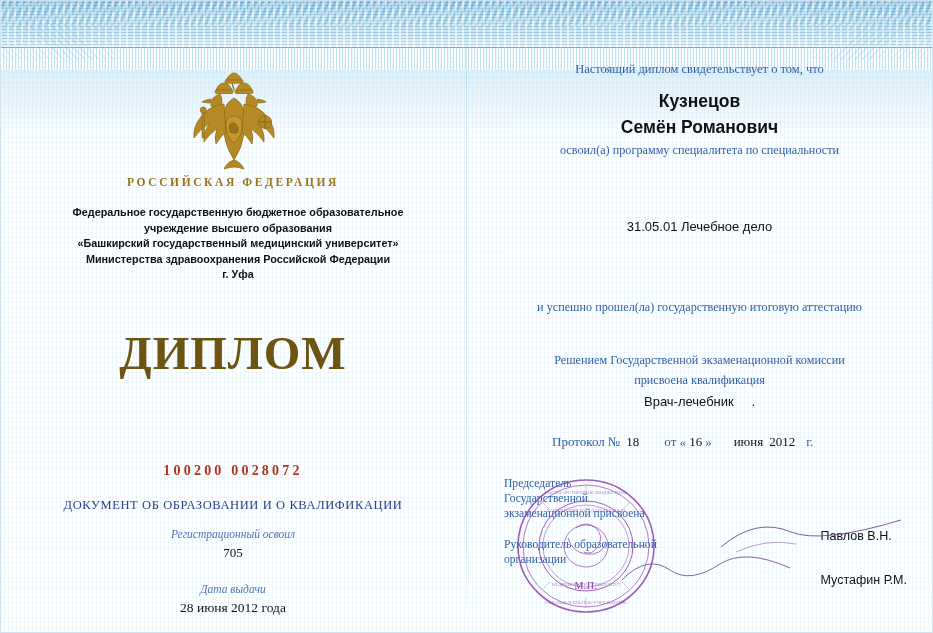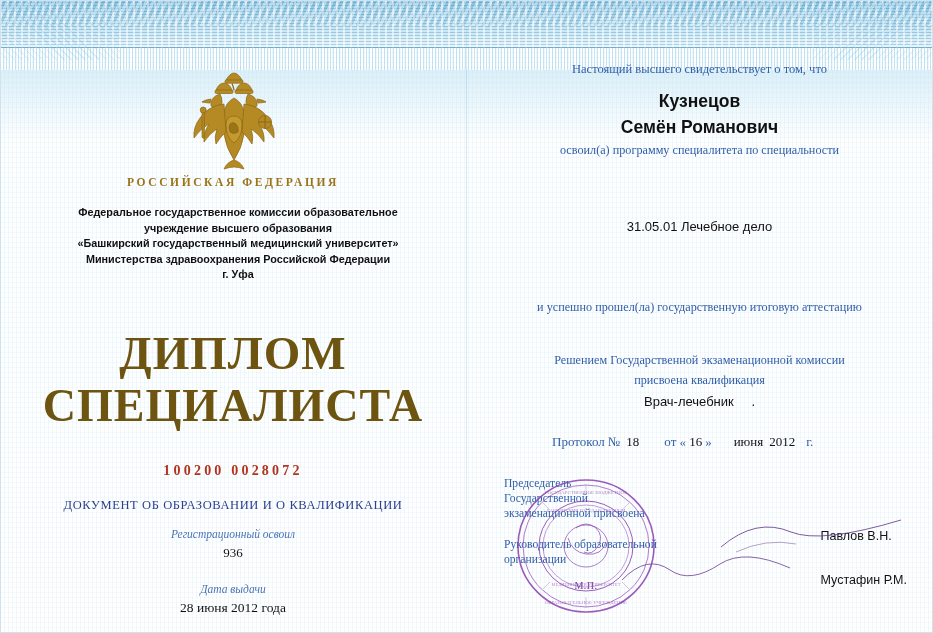--- a/index.html
+++ b/index.html
@@ -425,45 +425,44 @@
           <path d="M44 52 q3 -3 6 0 q3 3 2 8 q-4 3 -8 0 q-2 -5 0 -8 z" fill="#9a7418"></path>
 
           <path d="M48 88 q-7 2 -10 9 q6 -2 10 -2 q4 0 10 2 q-3 -7 -10 -9 z"></path>
         </g>
       </svg>
     </div>
 
     <div class="rf-caption">РОССИЙСКАЯ ФЕДЕРАЦИЯ</div>
 
     <div class="org-block">
-      <div>Федеральное государственное комиссии образовательное</div>
+      <div>Федеральное государственную бюджетное образовательное</div>
       <div>учреждение высшего образования</div>
       <div>«Башкирский государственный медицинский университет»</div>
       <div>Министерства здравоохранения Российской Федерации</div>
       <div>г. Уфа</div>
     </div>
 
     <div class="title-main">
       <span class="line1">ДИПЛОМ</span>
-      <span class="line2">СПЕЦИАЛИСТА</span>
     </div>
 
     <div class="doc-number">100200  0028072</div>
     <div class="doc-subtitle">ДОКУМЕНТ ОБ ОБРАЗОВАНИИ И О КВАЛИФИКАЦИИ</div>
 
     <div class="reg-label">Регистрационный освоил</div>
-    <div class="reg-value">936</div>
+    <div class="reg-value">705</div>
 
     <div class="issue-label">Дата выдачи</div>
     <div class="issue-value">28 июня 2012 года</div>
   </div>
 
   <div class="half-right">
 
-    <div class="r-intro">Настоящий высшего свидетельствует о том, что</div>
+    <div class="r-intro">Настоящий диплом свидетельствует о том, что</div>
 
     <div class="r-name">
       <span class="surname">Кузнецов</span>
       <span class="given">Семён Романович</span>
     </div>
 
     <div class="r-prog-label">освоил(а) программу специалитета по специальности</div>
     <div class="r-specialty">31.05.01  Лечебное дело</div>
     <div class="r-attestation">и успешно прошел(ла) государственную итоговую аттестацию</div>
 

